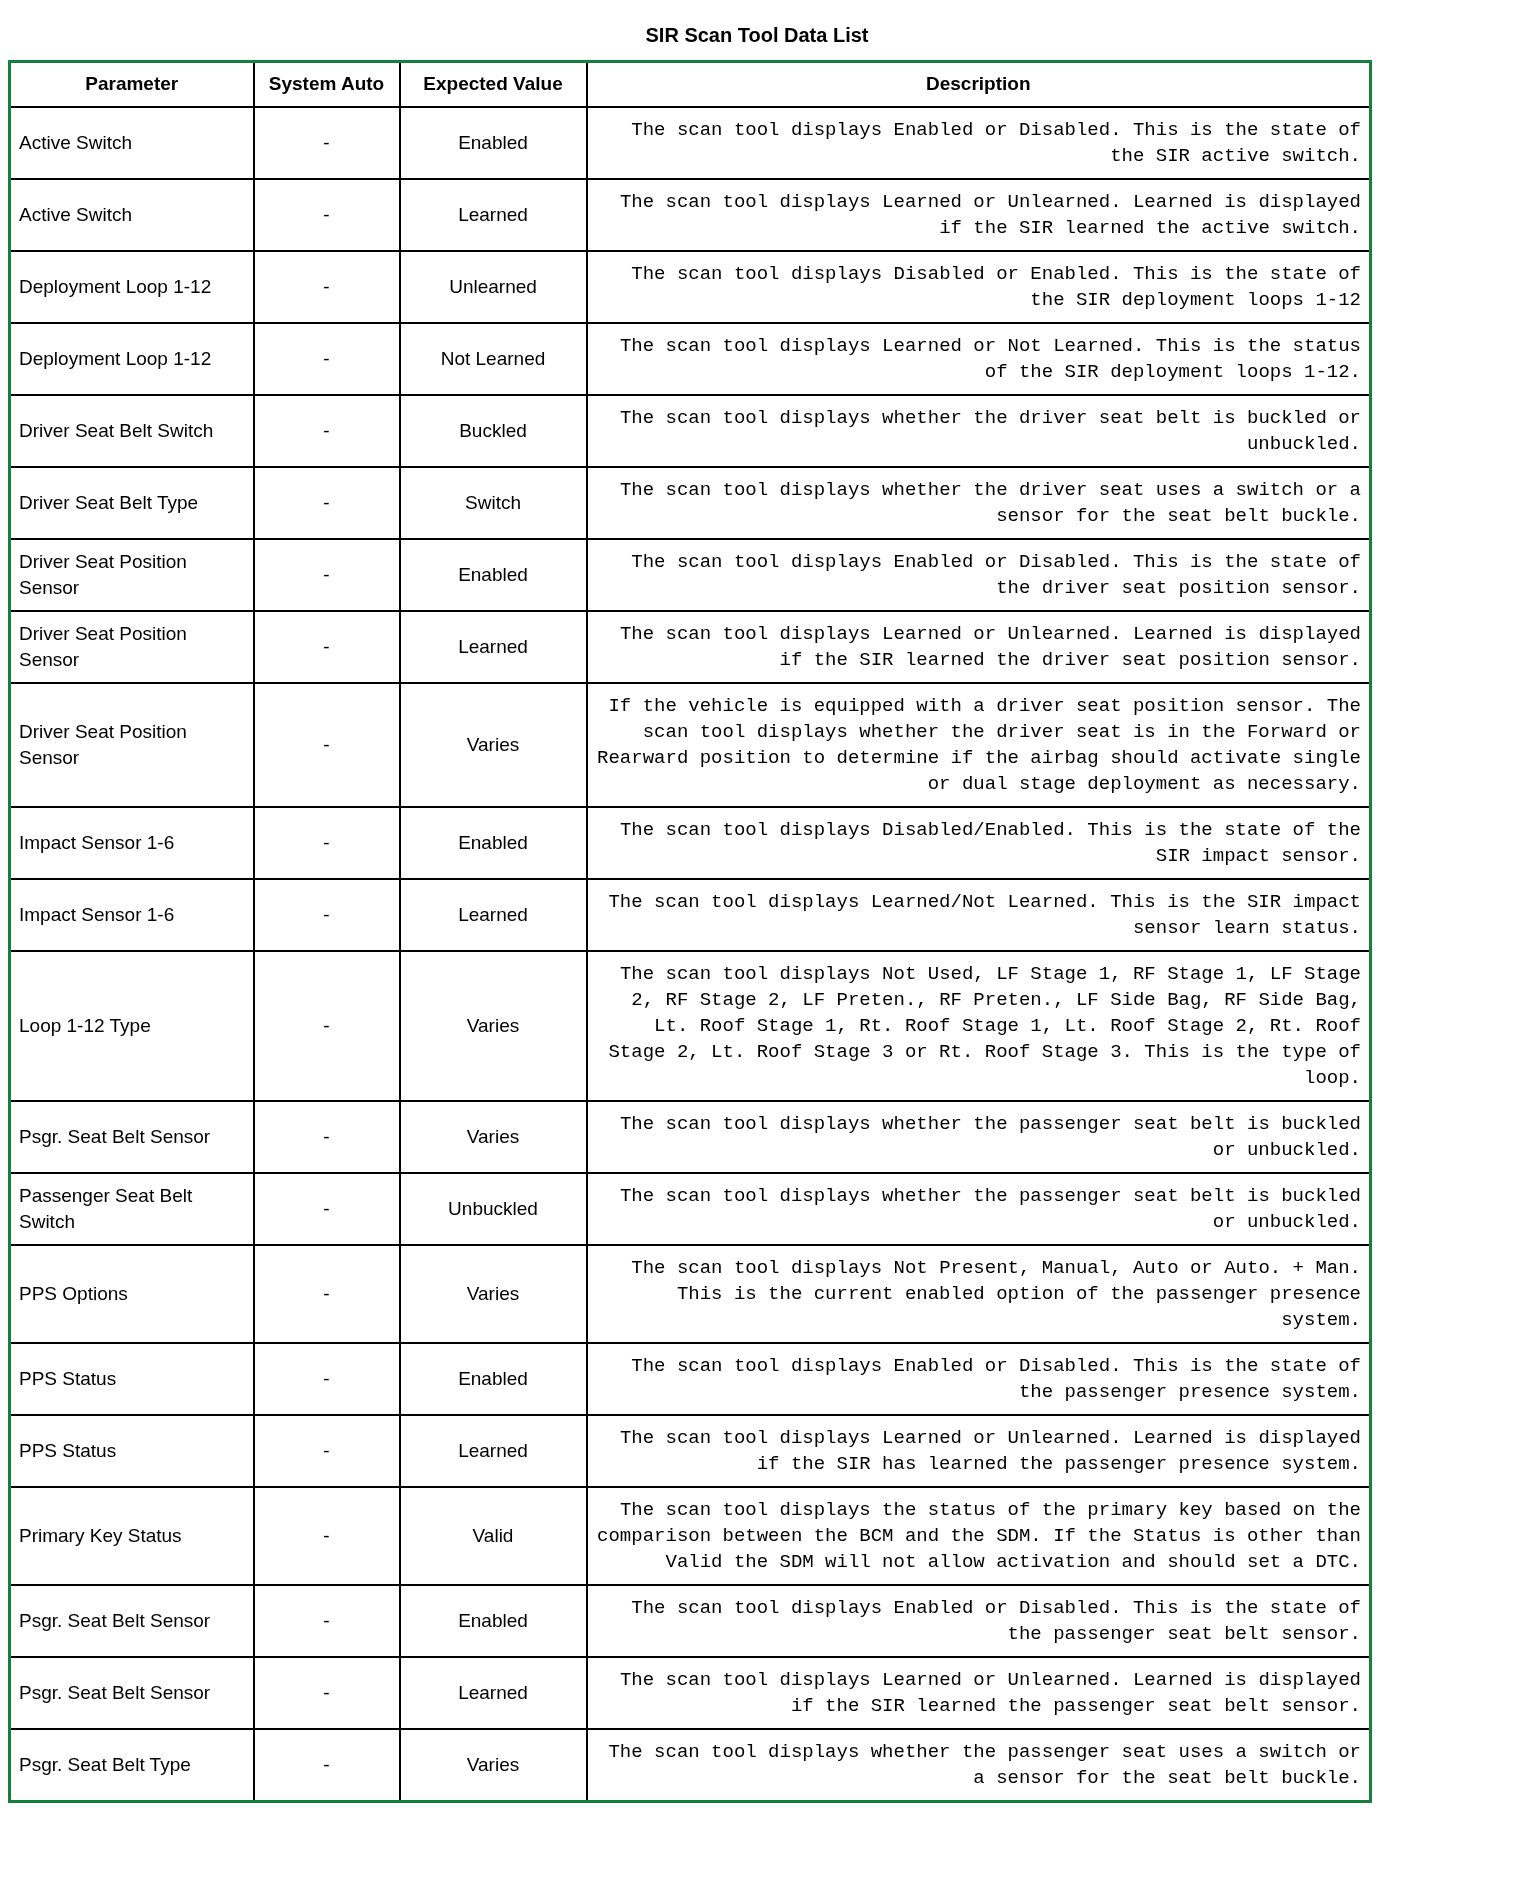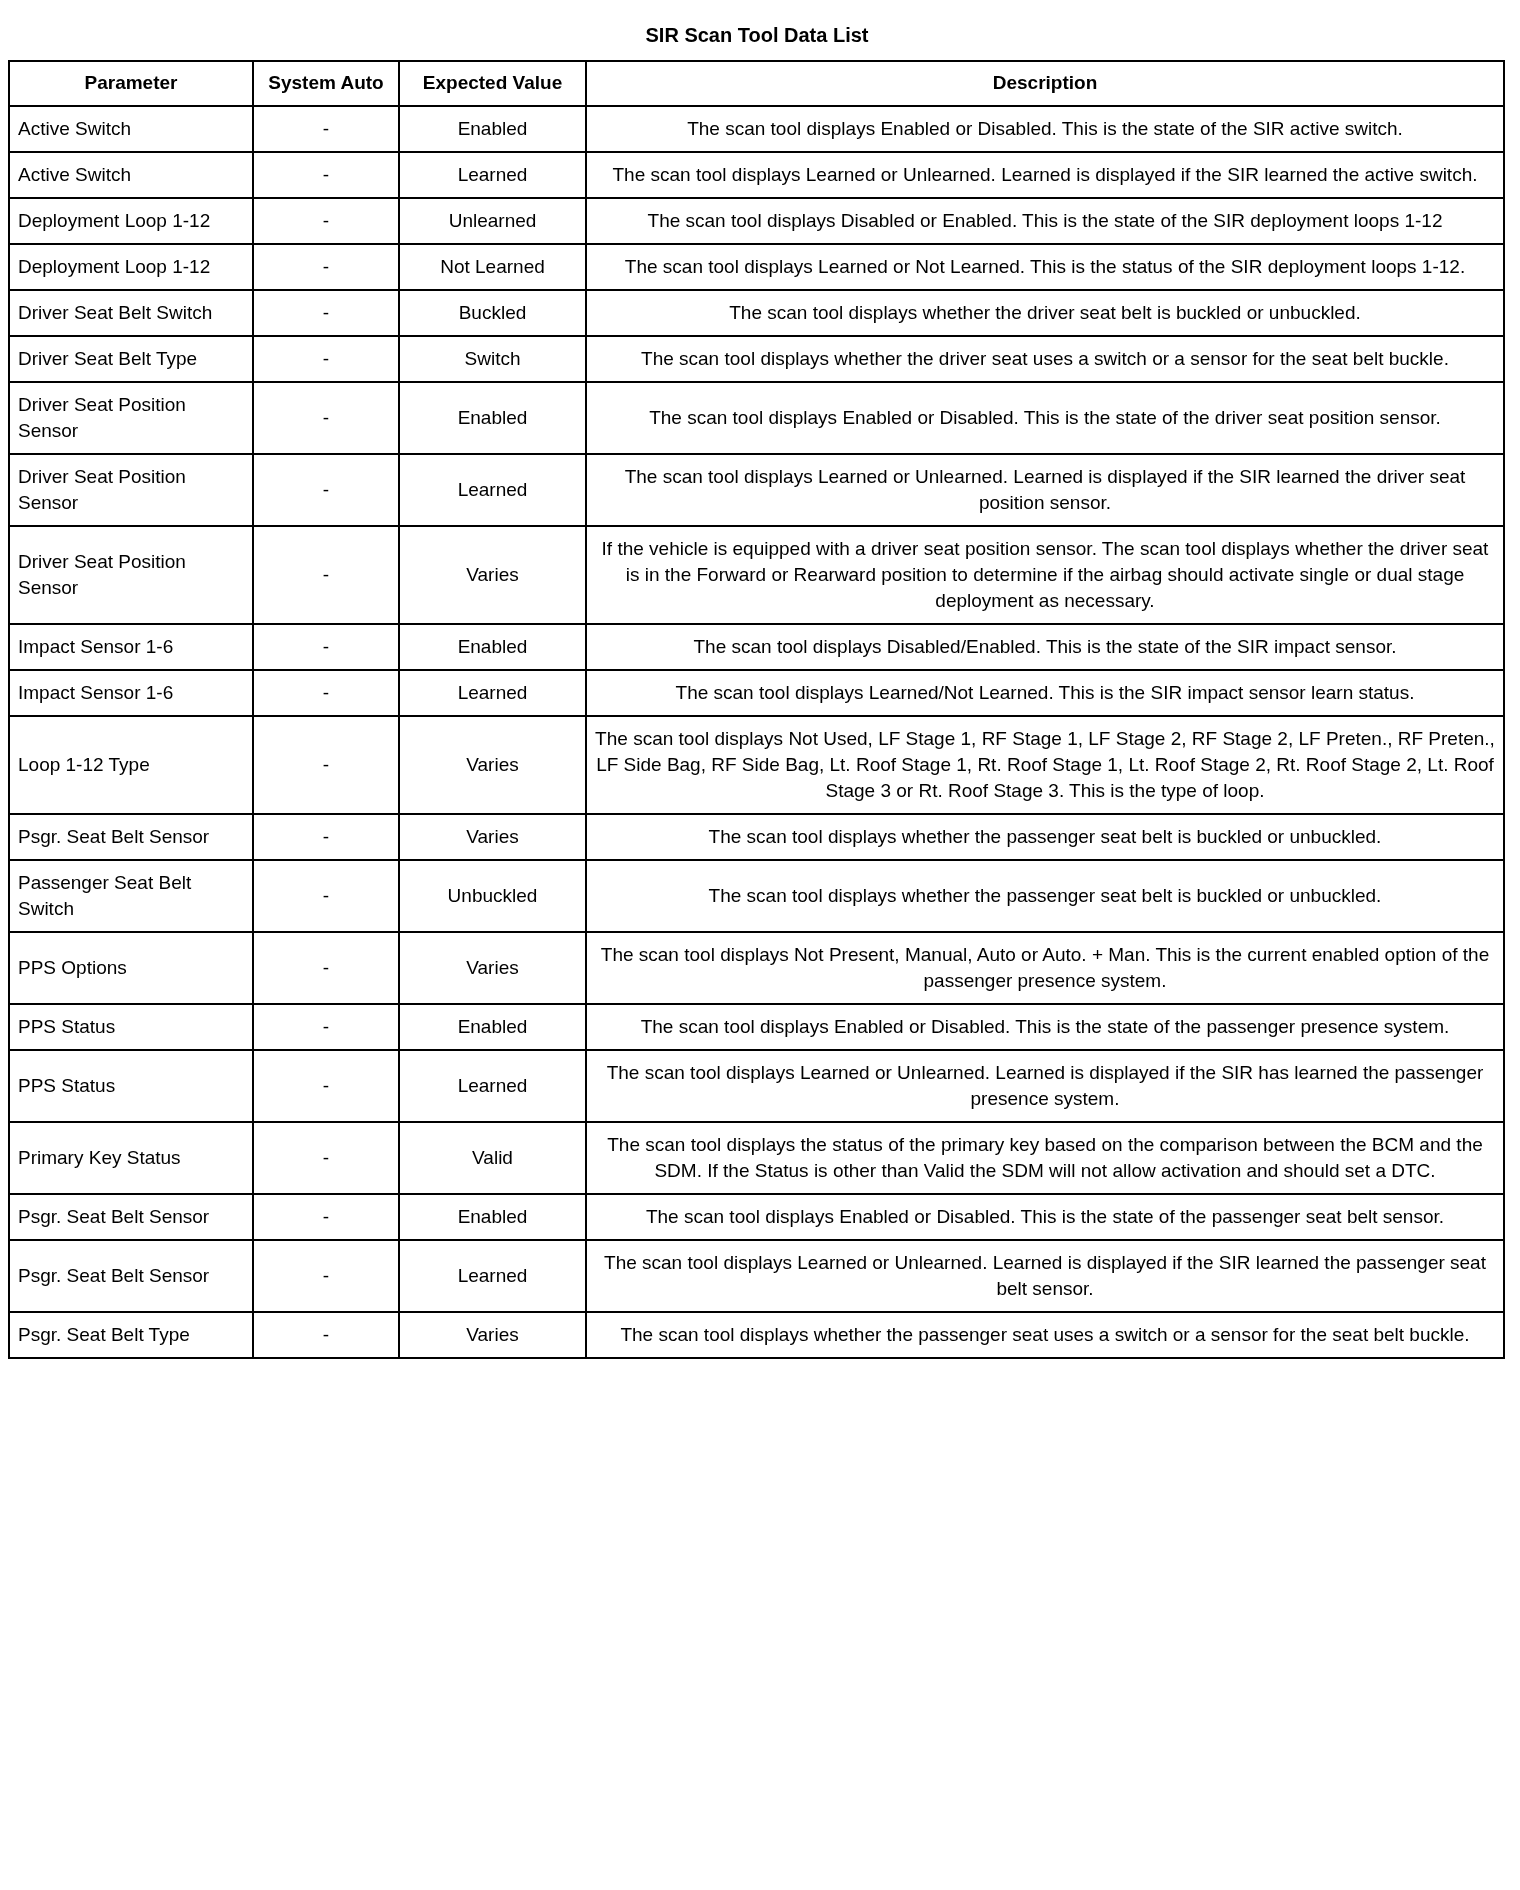--- a/index.html
+++ b/index.html
@@ -20,43 +20,43 @@
   .doc-title {
     text-align: center;
     font-weight: bold;
     font-size: 20px;
     line-height: 26px;
     margin: 18px 0 12px 0;
   }
   table.data-table {
     border-collapse: collapse;
     table-layout: fixed;
-    width: 1497px;
-    border: 1px solid #15803d;
+    width: 1364px;
+    border: 3px solid #15803d;
   }
   th, td {
     border: 2px solid #000;
     font-size: 19px;
     line-height: 26px;
     word-wrap: break-word;
   }
   th {
     font-weight: bold;
     text-align: center;
     vertical-align: bottom;
     padding: 8px 4px 9px 4px;
   }
   td {
     padding: 9px 8px;
     vertical-align: middle;
   }
   td.param-cell { text-align: left; }
   td.state-cell { text-align: center; }
   td.value-cell { text-align: center; padding-left: 2px; padding-right: 2px; }
-  td.desc-cell  { text-align: center; }
+  td.desc-cell  { text-align: right; font-family: Liberation Mono, monospace; }
   td.oc-cell {
     padding: 5px 8px;
     vertical-align: middle;
   }
   .oc-label { font-weight: bold; }
 </style>
 </head>
 <body>
 
 <div class="page">

